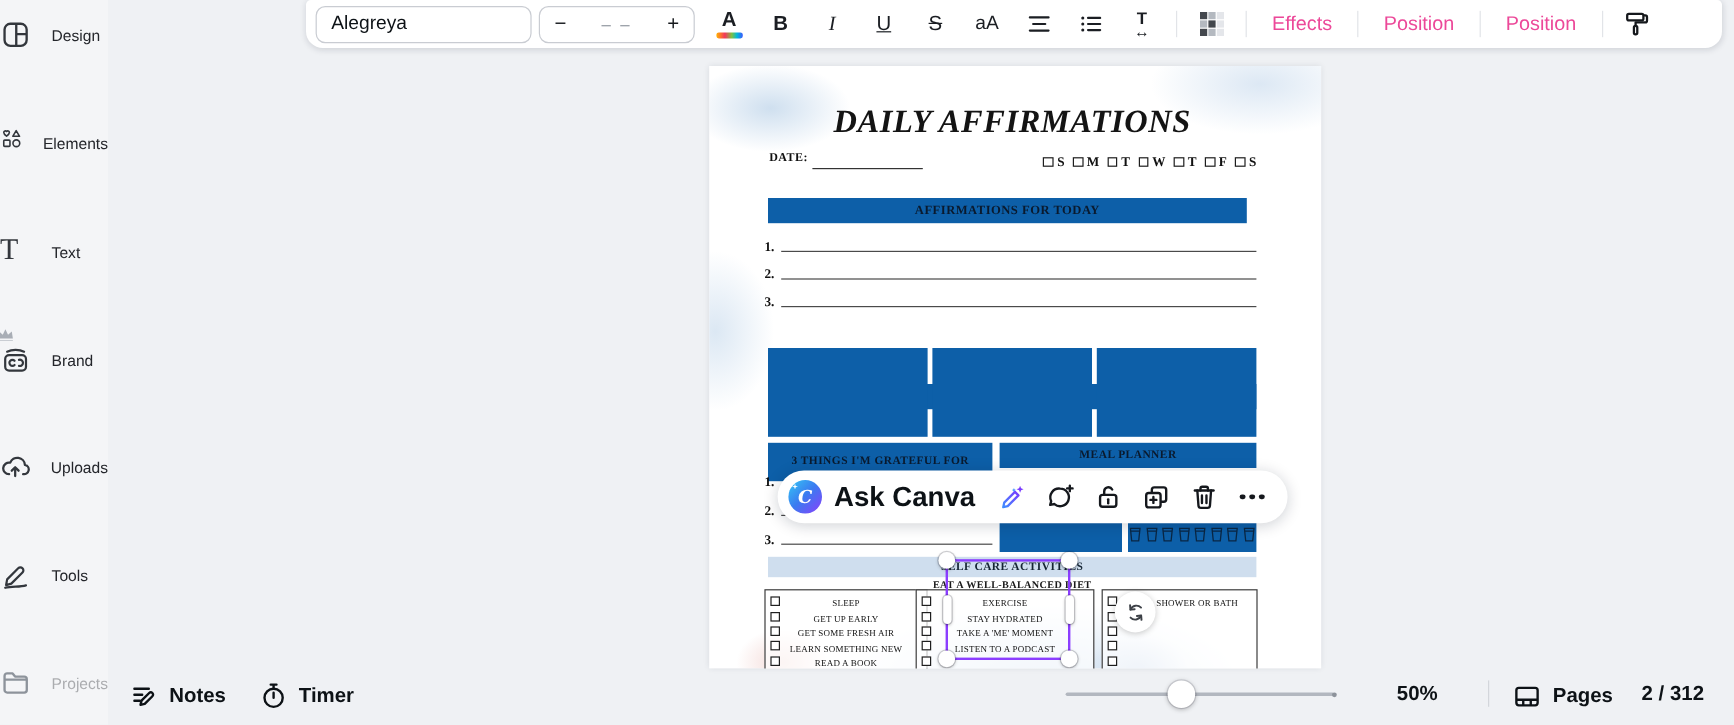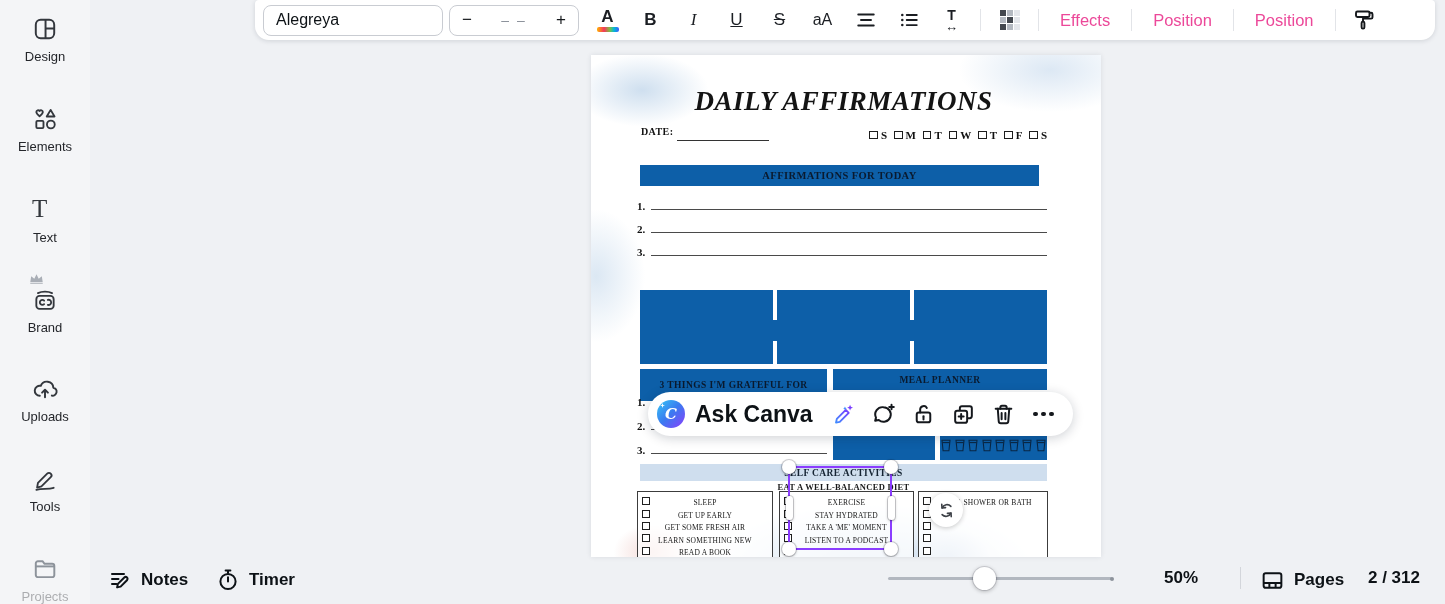--- a/index.html
+++ b/index.html
@@ -4,22 +4,22 @@
 <style>
   * { margin:0; padding:0; box-sizing:border-box; }
   html,body { width:1445px; height:604px; }
   body { position:relative; overflow:hidden; background:var(--workspace,#eff1f4);
          font-family:"Liberation Sans", sans-serif; color:#0d1216; }
   .abs { position:absolute; }
   svg { display:block; }
 
   
   .sidebar { position:absolute; left:0; top:0; width:90px; height:604px; background:#f4f5f7; }
-  .sb-item { position:absolute; left:0; width:90px; display:flex; flex-direction:column;
-             align-items:center; gap:7px; color:#33373d; cursor:pointer; }
+  .sb-item { position:absolute; left:0; width:90px; display:flex; 
+             align-items:center; gap:17px; color:#33373d; cursor:pointer; }
   .sb-icon { width:26px; height:26px; color:#33373d; }
   .sb-label { font-size:13px; color:#24262b; }
   .serifT { font-family:"Liberation Serif",serif; font-size:25px; line-height:24px; font-weight:500;}
   .crown { position:absolute; top:-14px; right:14px; width:15px; height:11px; }
 
   
   .toolbar { position:absolute; left:255px; top:0; width:1180px; height:40px; background:#fff;
              border-radius:4px 4px 14px 14px; box-shadow:0 1px 5px rgba(20,30,50,.14);
              display:flex; align-items:center; padding-left:8px; z-index:20; }
   .font-box { width:180px; height:31px; border:1px solid #c9ccd2; border-radius:8px;
@@ -420,21 +420,21 @@
     </div>
       <div class="cl-row">
       <span class="cl-box"></span>
       <span class="cl-label">READ A BOOK</span>
     </div>
       <div class="cl-row">
 
       <span class="cl-label"></span>
     </div>
     </div>
-  <div class="clbox" style="left:188px;width:135px">
+  <div class="clbox" style="left:172px;width:149px">
 
   <div class="cl-row">
       <span class="cl-box"></span>
       <span class="cl-label">EXERCISE</span>
     </div>
       <div class="cl-row">
       <span class="cl-box"></span>
       <span class="cl-label">STAY HYDRATED</span>
     </div>
       <div class="cl-row">

